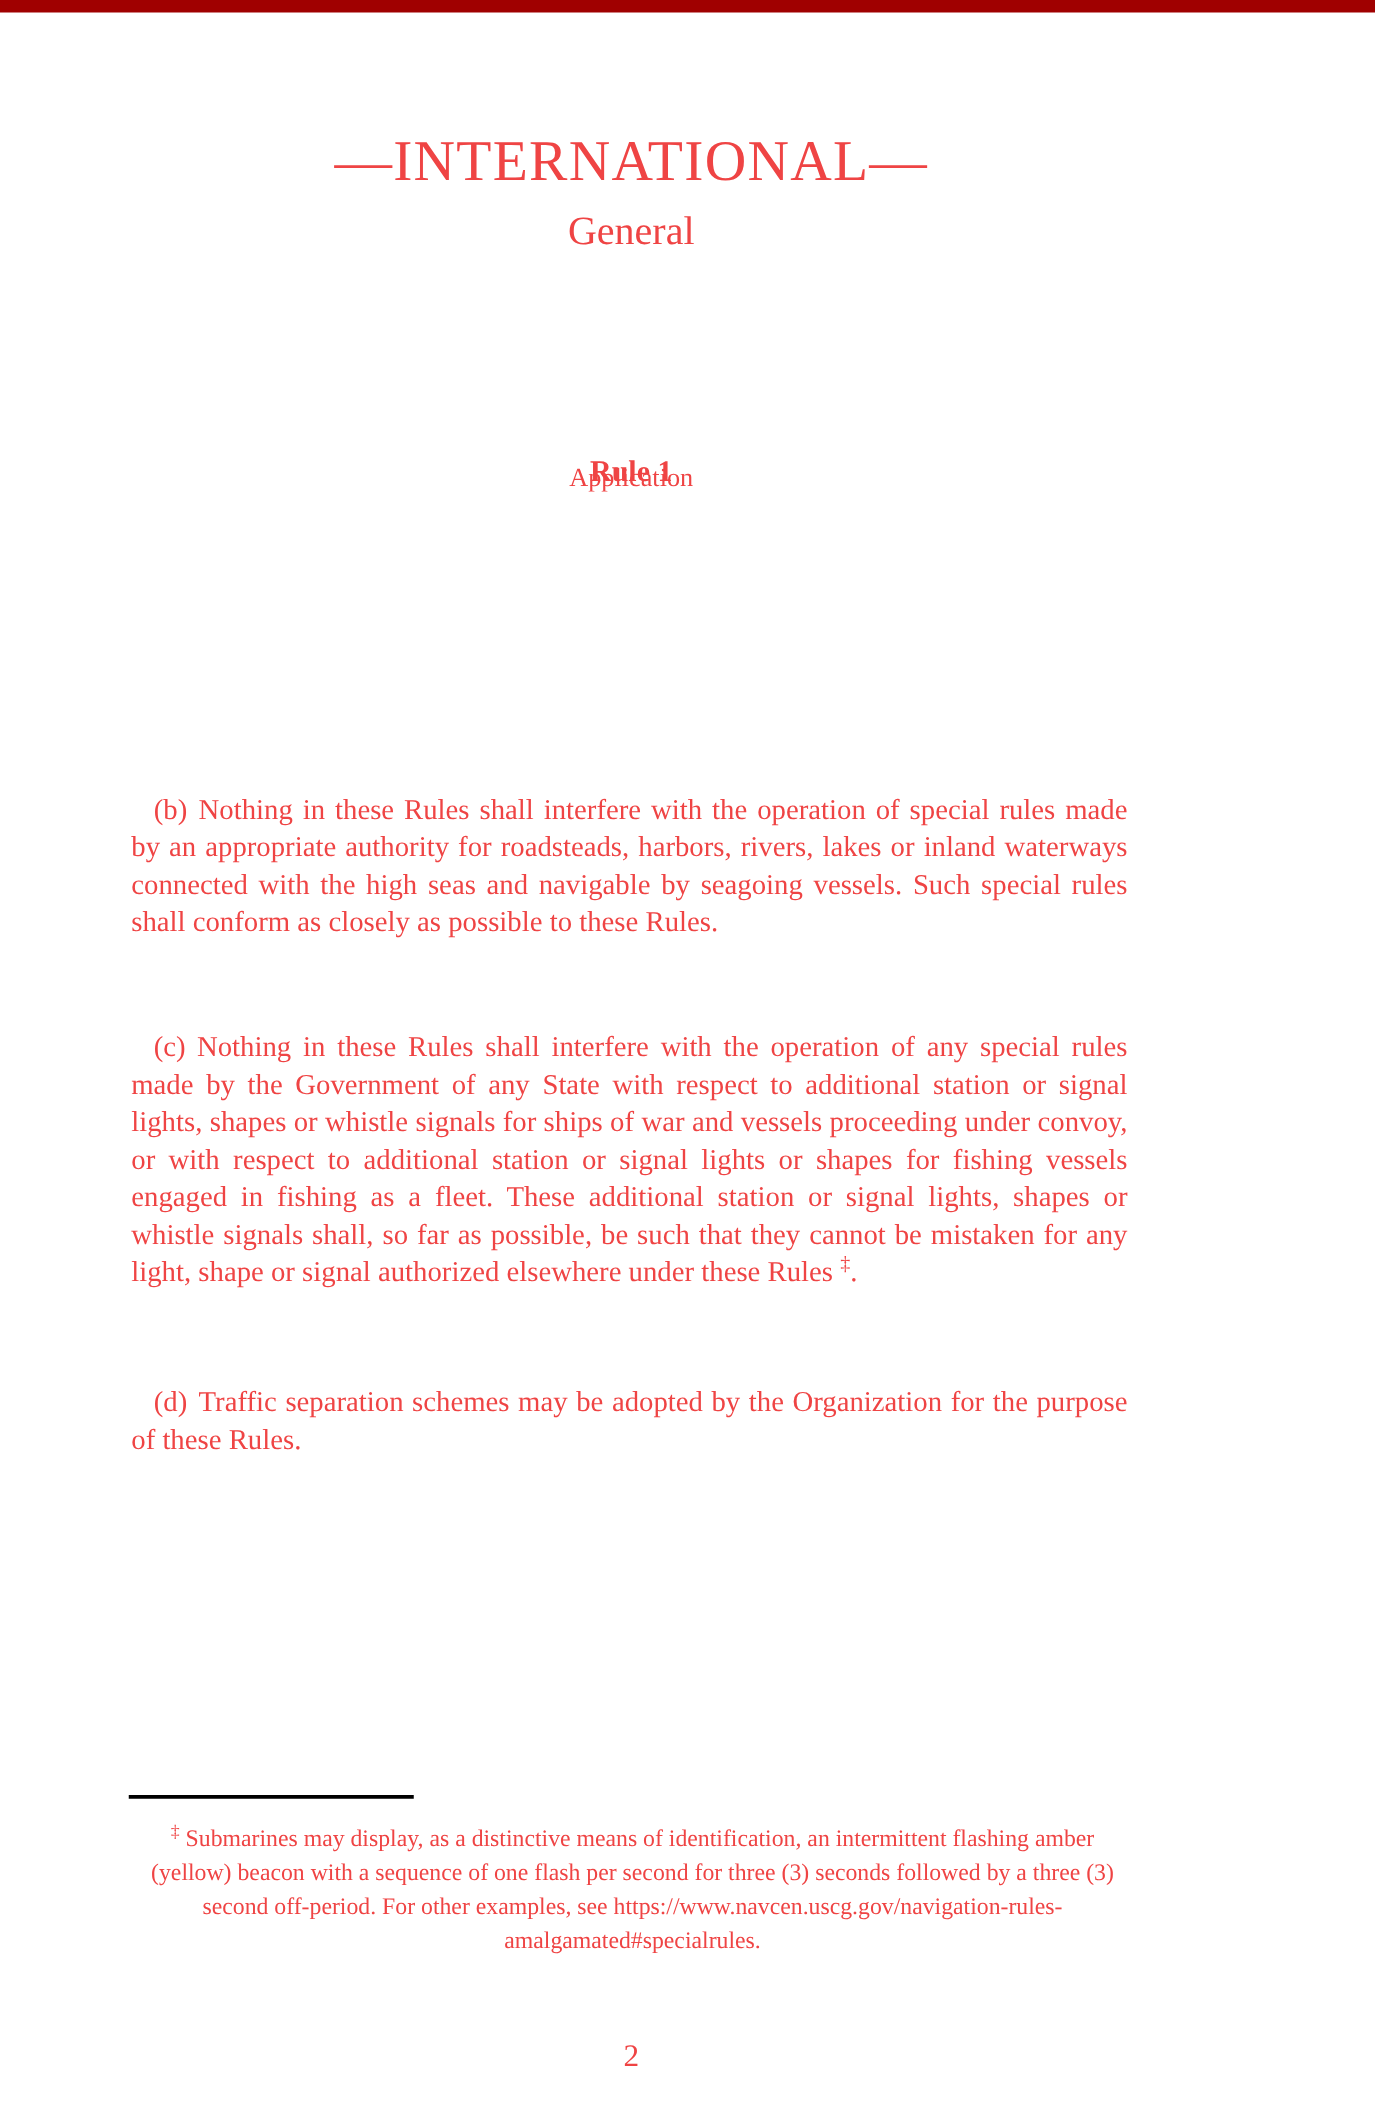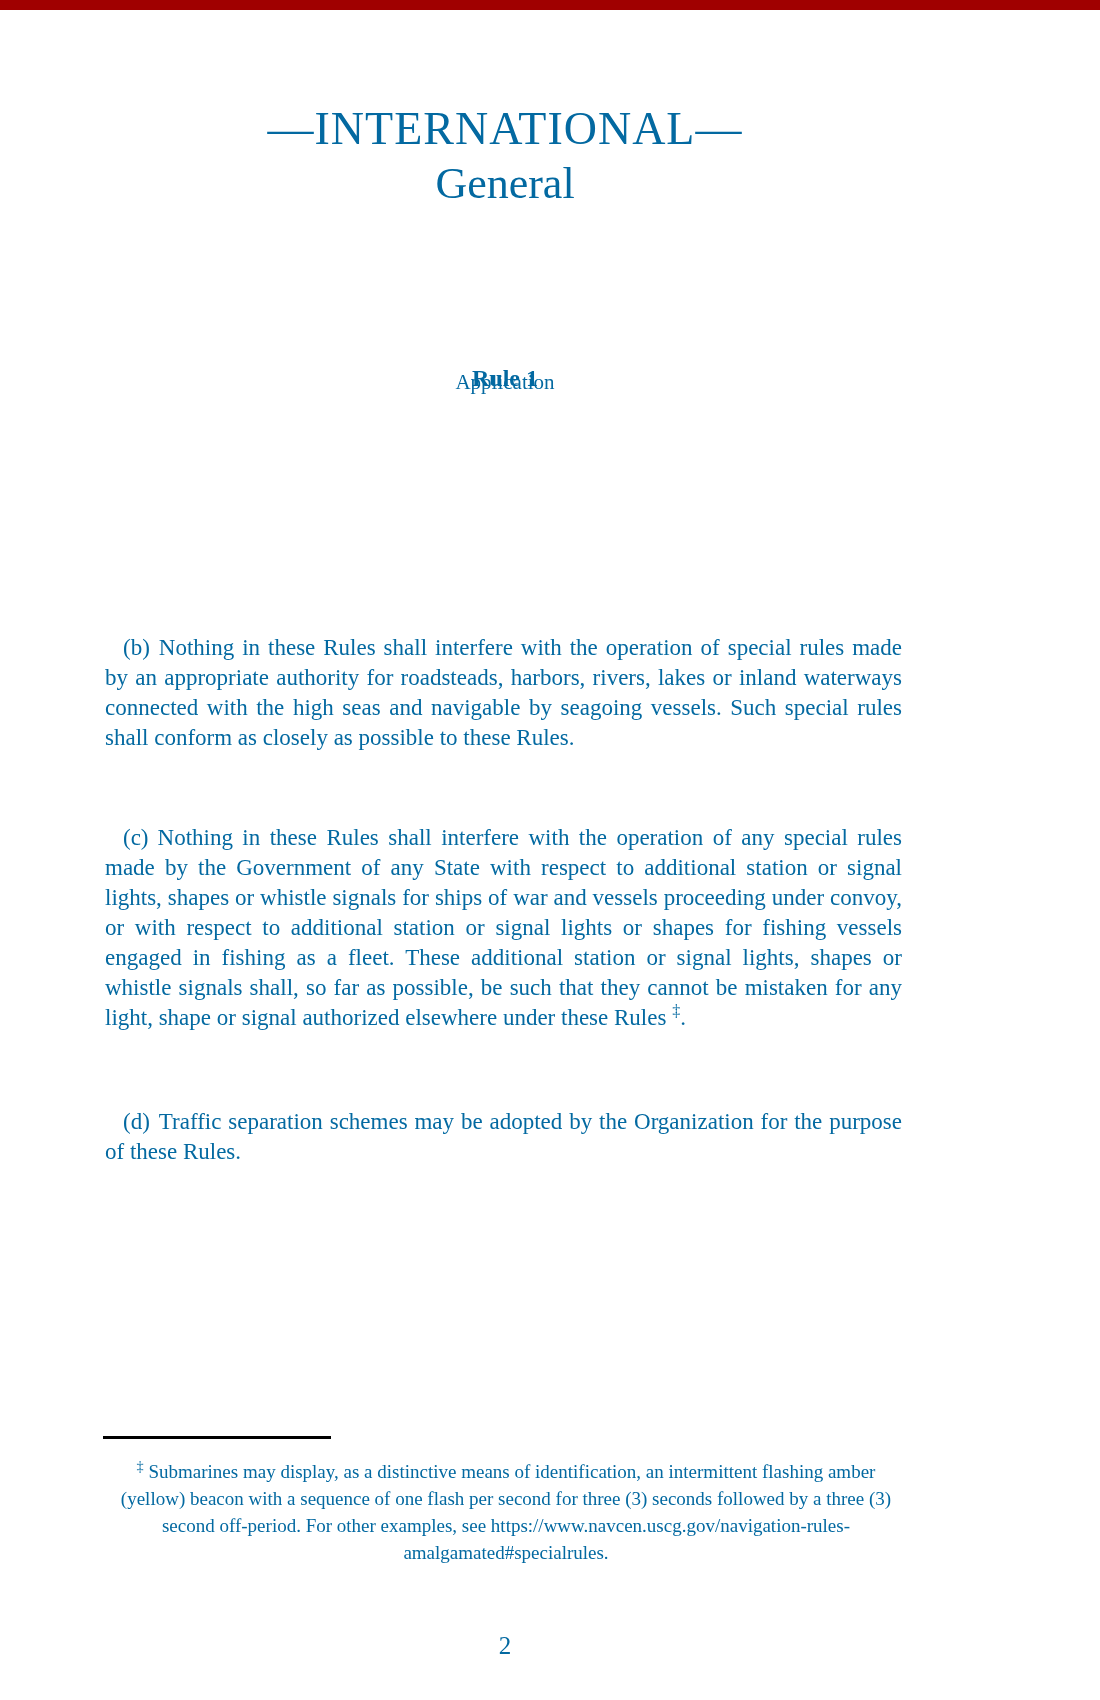--- a/index.html
+++ b/index.html
@@ -5,21 +5,21 @@
   html, body {
     margin: 0;
     padding: 0;
     background: #ffffff;
   }
   .page {
     position: relative;
     width: 1100px;
     height: 1700px;
     background: #ffffff;
-    color: #0369a1;
+    color: #ef4444;
     font-family: "Liberation Serif", "DejaVu Serif", serif;
     overflow: hidden;
   }
   .topbar {
     position: absolute;
     top: 0; left: 0;
     width: 100%;
     height: 10px;
   }
   .centered {
@@ -31,21 +31,21 @@
   }
   .doc-title {
     top: 103px;
     font-size: 46px;
     line-height: 52px;
     letter-spacing: 1px;
     font-weight: 400;
   }
   .doc-subtitle {
     top: 162px;
-    font-size: 44px;
+    font-size: 32px;
     line-height: 44px;
     font-weight: 400;
   }
   .part-heading {
     top: 246px;
     font-size: 36px;
     line-height: 48px;
     font-weight: 700;
   }
   .rule-number {

